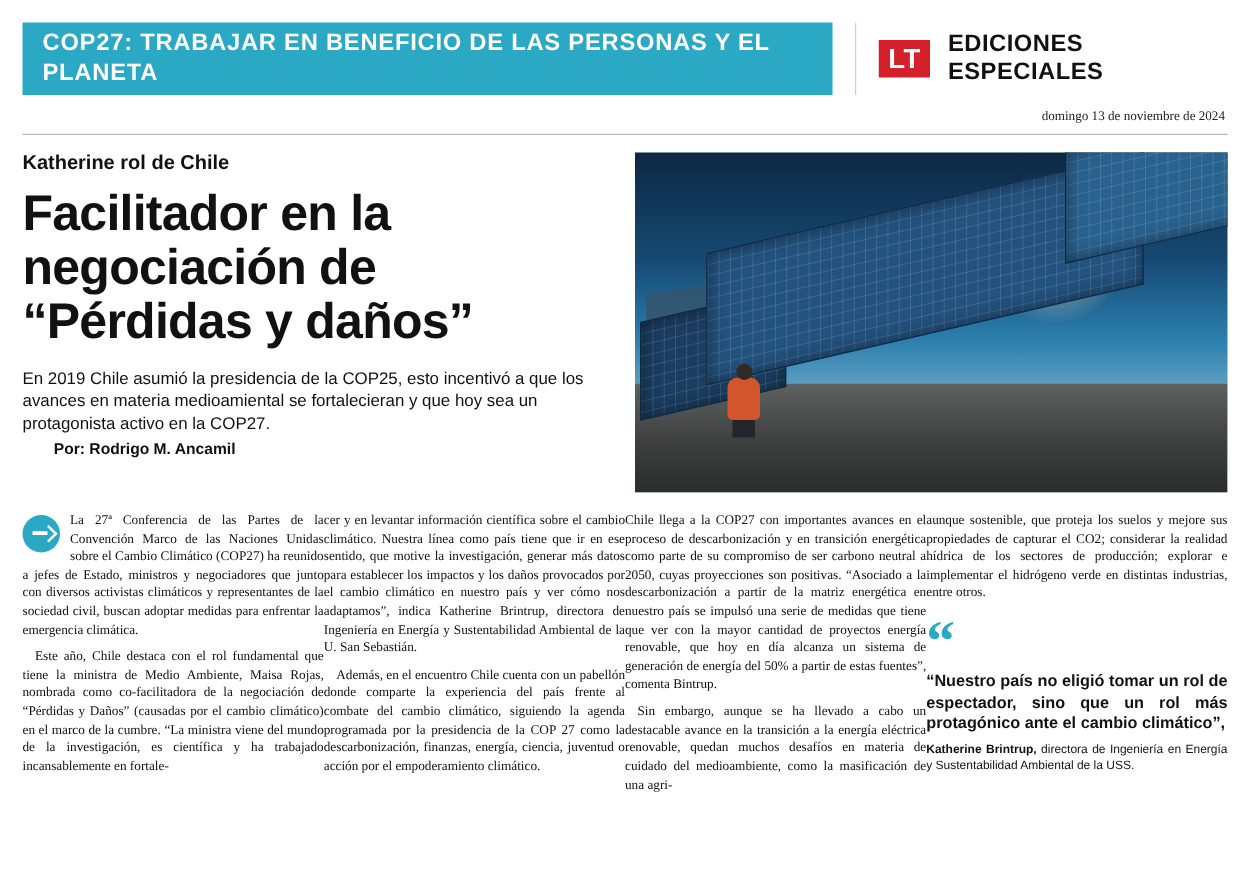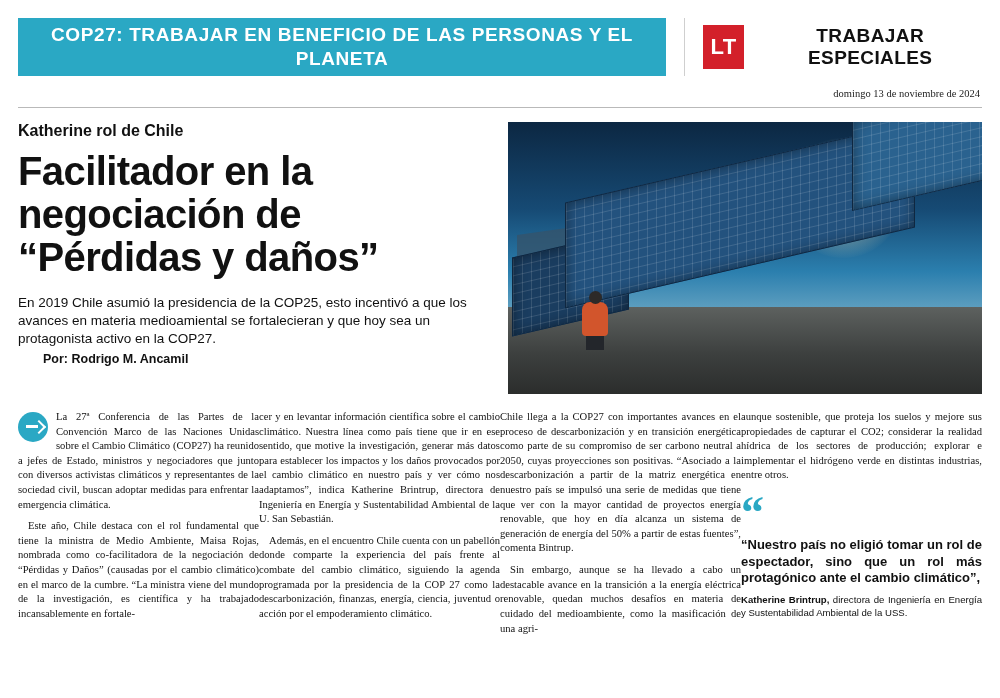--- a/index.html
+++ b/index.html
@@ -12,21 +12,20 @@
     position: relative;
   }
   .page { width: 1000px; height: 698px; position: relative; padding: 0 18px; }
 
   
   .masthead {
     display: flex;
     align-items: stretch;
     margin-top: 18px;
     height: 58px;
-    text-align: center;
   }
   .mast-banner {
     background: #2aa8c4;
     flex: 0 0 648px;
     display: flex;
     align-items: center;
     padding: 6px 16px;
   }
   .mast-banner-text {
     color: #ffffff;
@@ -44,21 +43,21 @@
   }
   .mast-right {
     flex: 1;
     border-left: 1px solid #cfcfcf;
     display: flex;
     align-items: center;
     padding-left: 18px;
     gap: 14px;
   }
   .lt-logo {
-    width: 44px; height: 44px;
+    width: 44px; height: 30px;
     background: #d3202a;
     color: #fff;
     font-weight: 700;
     font-size: 22px;
     display: flex;
     align-items: center;
     justify-content: center;
     letter-spacing: 0.5px;
   }
   .ediciones {
@@ -265,21 +264,21 @@
 
   <div class="masthead">
     <div class="mast-banner">
       <div class="mast-banner-text">
         <span class="cop">COP27:</span><span> TRABAJAR EN BENEFICIO DE LAS PERSONAS Y EL PLANETA</span>
       </div>
     </div>
     <div class="mast-divider"></div>
     <div class="mast-right">
       <div class="lt-logo">LT</div>
-      <div class="ediciones">TRABAJAR ESPECIALES</div>
+      <div class="ediciones">EDICIONES ESPECIALES</div>
     </div>
   </div>
 
   <div class="date-line">domingo 13 de noviembre de 2024</div>
   <div class="rule"></div>
 
   <div class="head-area">
     <div class="head-left">
       <div class="kicker">Katherine rol de Chile</div>
       <div class="headline">Facilitador en la negociación de “Pérdidas y daños”</div>

